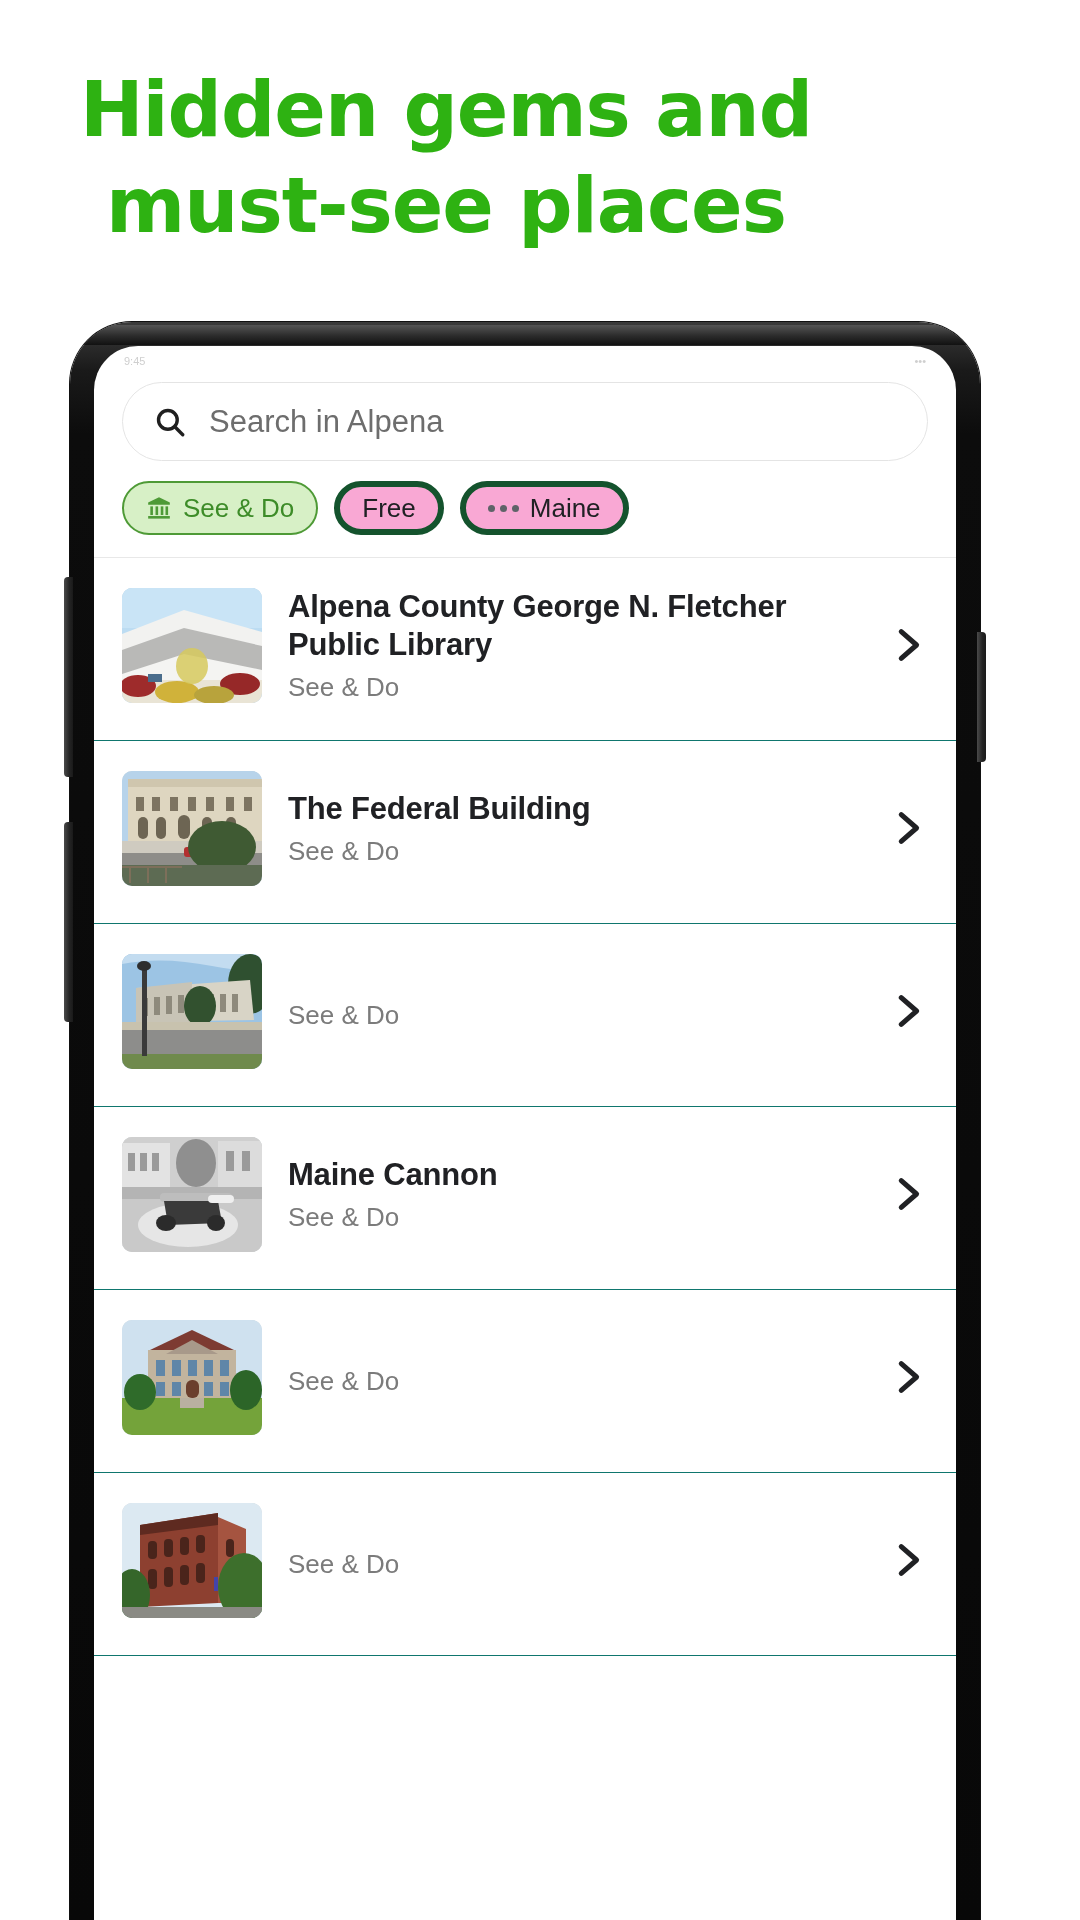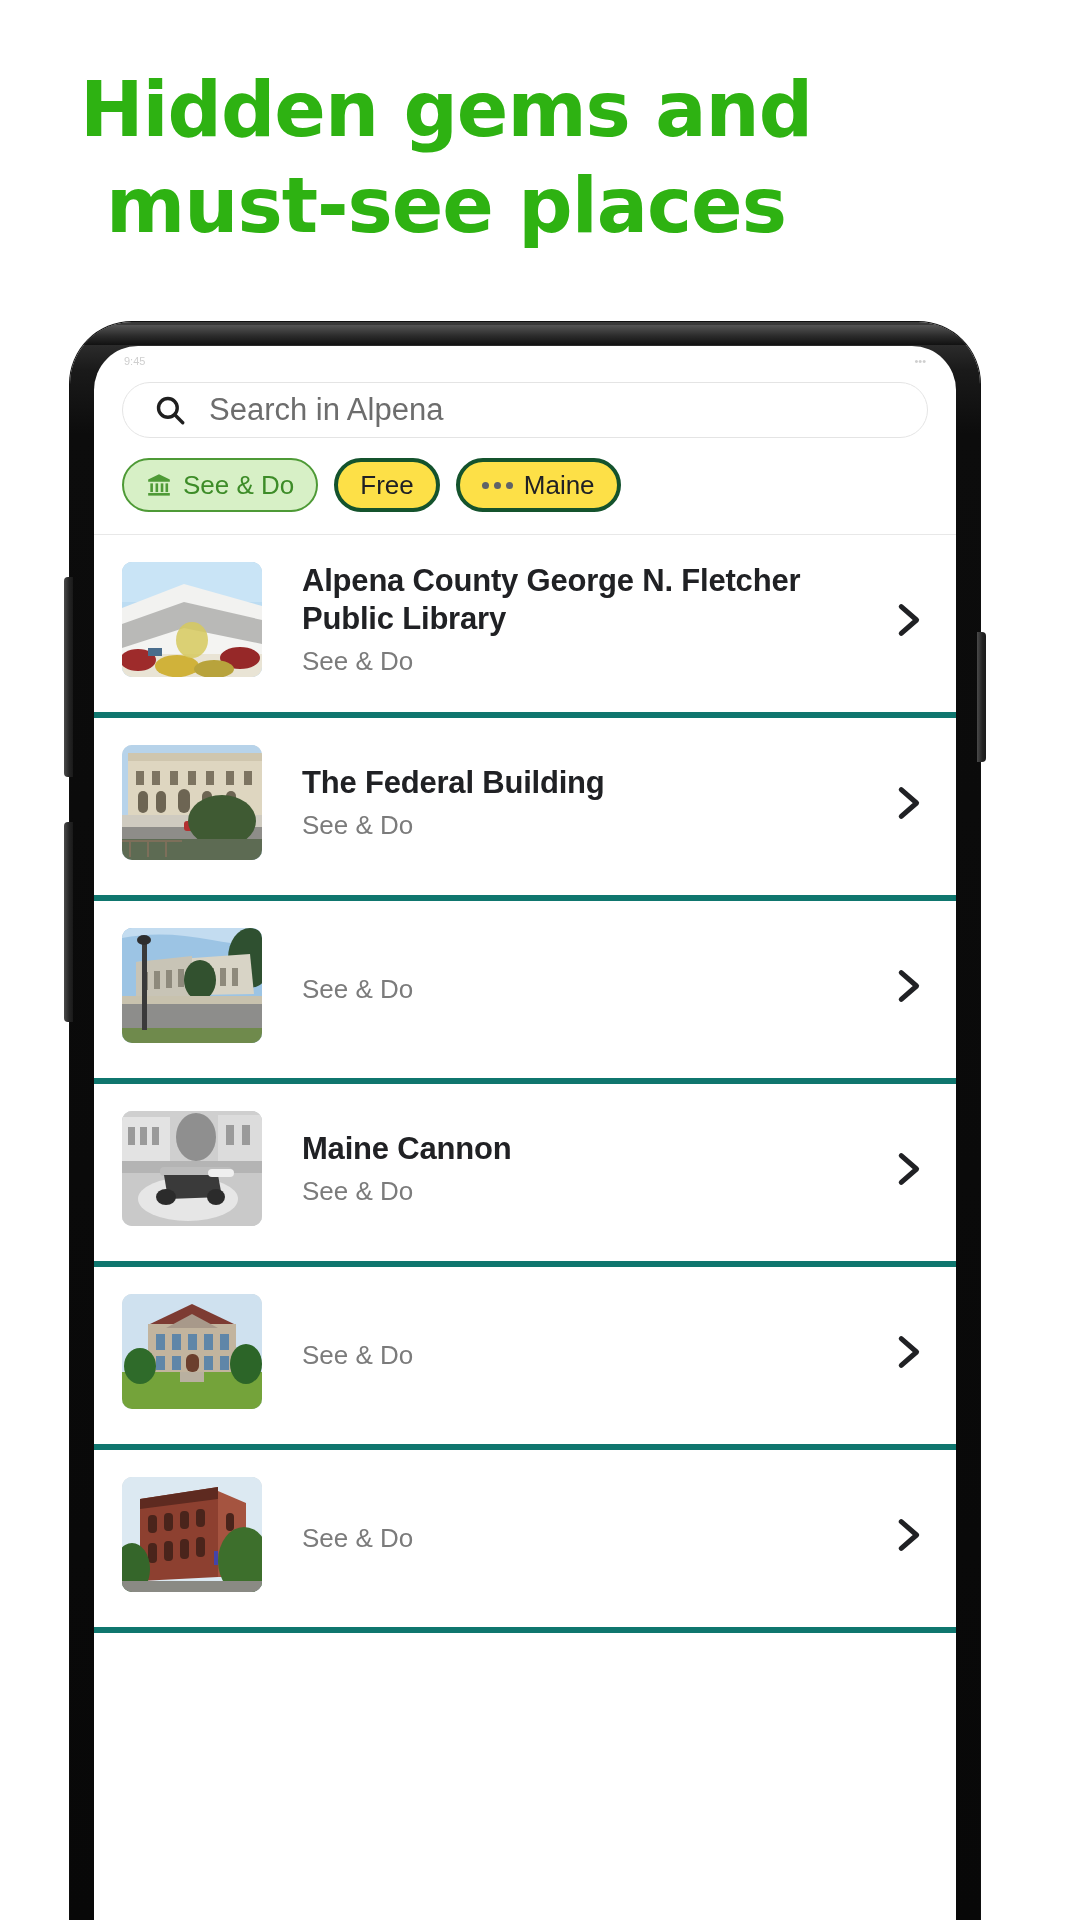--- a/index.html
+++ b/index.html
@@ -73,21 +73,21 @@
     padding: 3px 30px 1px 30px;
     font-size: 11px;
     color: #cfcfcf;
     overflow: hidden;
   }
   .statusbar .sb-right { display: flex; gap: 6px; }
 
   
   .search-row { padding: 14px 28px 0 28px; }
   .search-box {
-    height: 56px;
+    height: 79px;
     border: 1px solid #e4e4e4;
     border-radius: 42px;
     display: flex;
     align-items: center;
     padding: 0 30px;
     background: #fff;
   }
   .search-icon { width: 34px; height: 34px; flex: 0 0 34px; }
   .search-placeholder {
     margin-left: 22px;
@@ -98,50 +98,50 @@
 
   
   .chips-row {
     display: flex;
     gap: 16px;
     padding: 20px 28px 22px 28px;
   }
   .chip {
     height: 54px;
     border-radius: 28px;
-    border: 4px solid #14532d;
+    border: 6px solid #14532d;
     display: inline-flex;
     align-items: center;
     gap: 11px;
     padding: 0 22px;
     font-size: 26px;
     color: #202124;
-    background: #fde047;
+    background: #f9a8d4;
     white-space: nowrap;
   }
   .chip.selected {
     background: #d7f0c6;
     border: 2px solid #4e9a36;
     color: #3d8c28;
   }
   .chip-icon { display: inline-flex; align-items: center; }
   .dots-icon { display: inline-flex; gap: 5px; align-items: center; }
   .dots-icon i { width: 7px; height: 7px; border-radius: 50%; background: #5f6368; display: block; }
 
   .divider-top { height: 1px; background: #e8e8e8; }
 
   
   .list { background: #fff; }
   .list-item {
     display: flex;
     align-items: center;
     height: 183px;
     padding: 0 26px 8px 28px;
-    border-bottom: 6px solid #0f766e;
-    gap: 40px;
+    border-bottom: 1px solid #0f766e;
+    gap: 26px;
   }
   .thumb {
     width: 140px; height: 115px;
     border-radius: 10px;
     flex: 0 0 140px;
     overflow: hidden;
     position: relative;
     background: #cfd8dc;
   }
   .thumb svg { display: block; width: 100%; height: 100%; }

